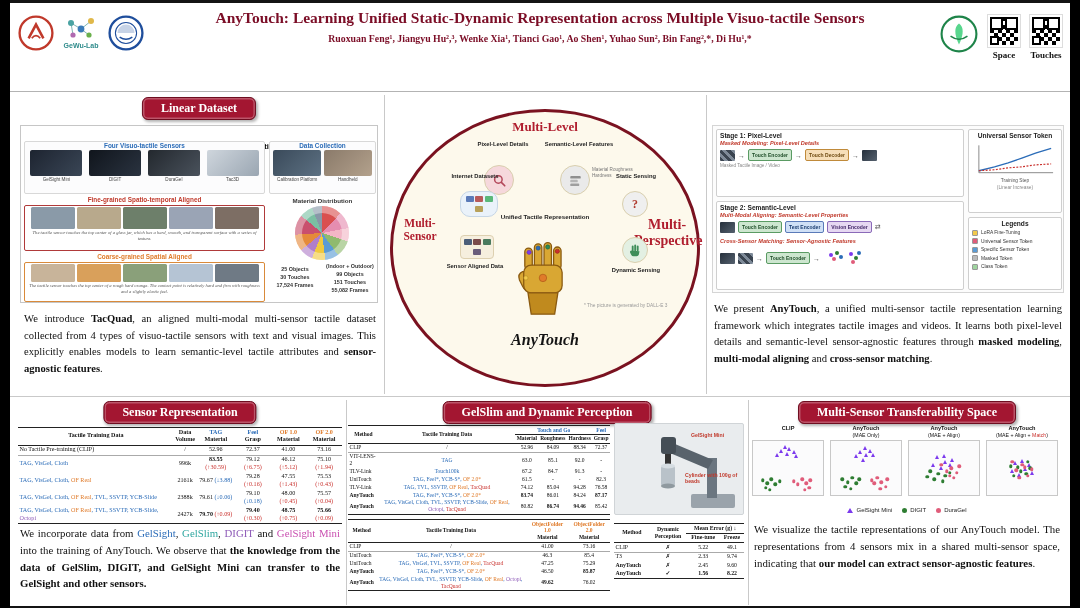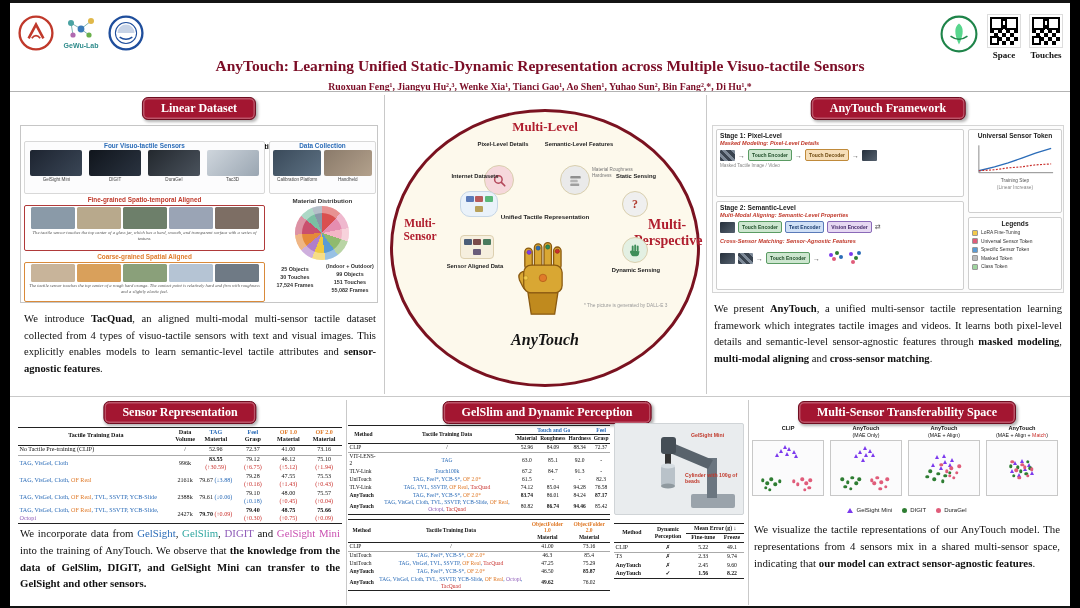--- a/index.html
+++ b/index.html
@@ -2,21 +2,21 @@
 <html><head>
 <meta charset="utf-8">
 <style>
 *{margin:0;padding:0;box-sizing:border-box;}
 html,body{width:1080px;height:608px;background:#000;overflow:hidden;}
 body{font-family:"Liberation Serif","DejaVu Serif",serif;position:relative;}
 .poster{position:absolute;left:10px;top:0;width:1060px;height:608px;background:#fff;border-top:3px solid #141414;border-bottom:2px solid #141414;}
 
 
 .hdr{position:absolute;left:0;top:0;width:1060px;height:88px;}
-.hdr-center{position:absolute;left:150px;top:6px;width:760px;text-align:center;margin-top:48px;}
+.hdr-center{position:absolute;left:150px;top:6px;width:760px;text-align:center;}
 .title{font-size:15.5px;font-weight:bold;color:#7B0D26;}
 .authors{margin-top:6px;font-size:9.8px;font-weight:bold;color:#7B0D26;}
 .affil{margin-top:5px;font-size:8.2px;color:#222;}
 .logos-left{position:absolute;left:8px;top:12px;display:flex;gap:8px;align-items:flex-start;}
 .logo{display:flex;flex-direction:column;align-items:center;}
 .gewu-text{font-family:"Liberation Sans","DejaVu Sans",sans-serif;font-size:7px;font-weight:bold;color:#2E8B8B;margin-top:1px;}
 .hdr-right{position:absolute;right:8px;top:12px;display:flex;gap:10px;align-items:flex-start;}
 .qr-block{display:flex;flex-direction:column;align-items:center;}
 .qr{width:32px;height:32px;position:relative;border:2px solid #fff;outline:1px solid #ddd;
  background:conic-gradient(#000 25%,#fff 0 50%,#000 0 75%,#fff 0) 0 0/8px 8px;}
@@ -409,21 +409,20 @@
       <circle cx="42.5" cy="11" r="2" fill="#C9302C" stroke="#8a1f1c" stroke-width=".5"></circle>
       <circle cx="29" cy="36" r="3.5" fill="#E07B2A" stroke="#a85314" stroke-width=".6"></circle>
       <circle cx="13" cy="36" r="2" fill="#F2C94C" stroke="#b08c1e" stroke-width=".5"></circle>
     </svg>
 
     <div class="anytouch-logo">AnyTouch</div>
     <div class="dg dg-foot">* The picture is generated by DALL-E 3</div>
   </div>
 
   <div class="col col-tr">
-    <div class="badge">AnyTouch Framework</div>
 
     <div class="fw-fig">
       <div class="fw-stage fw-s1">
         <div class="fw-title">Stage 1: Pixel-Level</div>
         <div class="fw-sub">Masked Modeling: Pixel-Level Details</div>
         <div class="fw-flow">
           <div class="mthumb"></div>
           <span class="arr">→</span>
           <span class="enc">Touch Encoder</span>
           <span class="arr">→</span>

